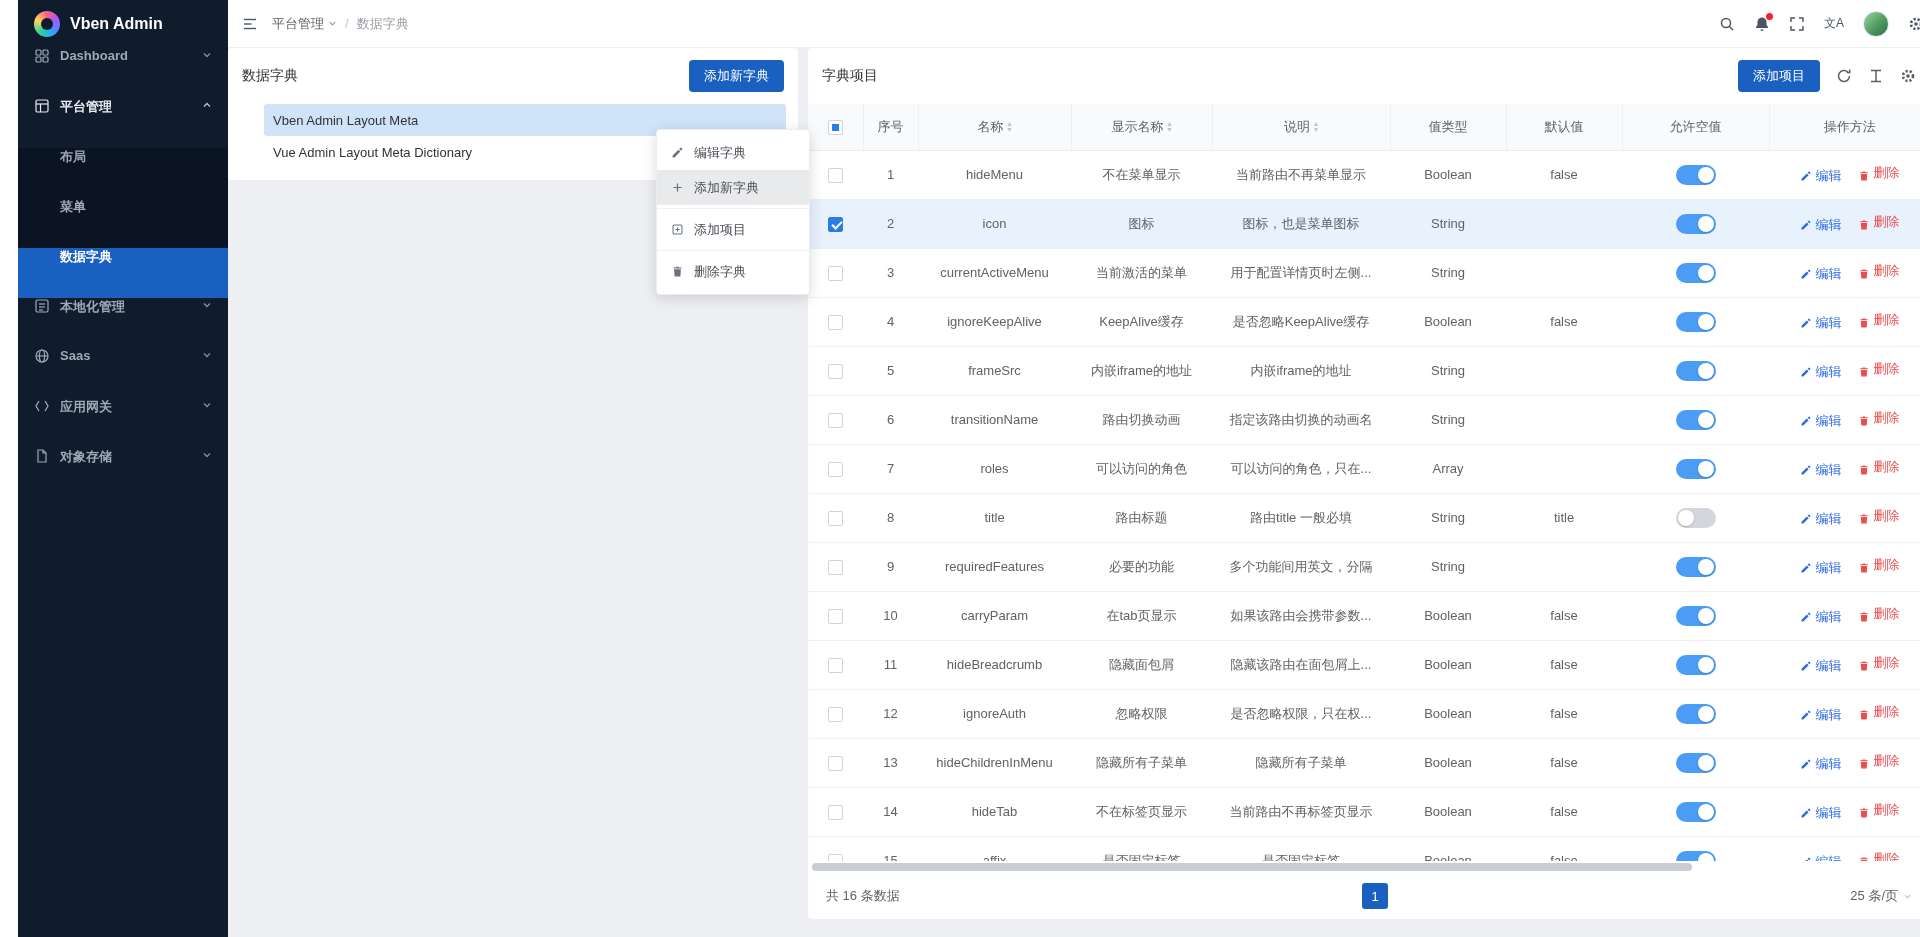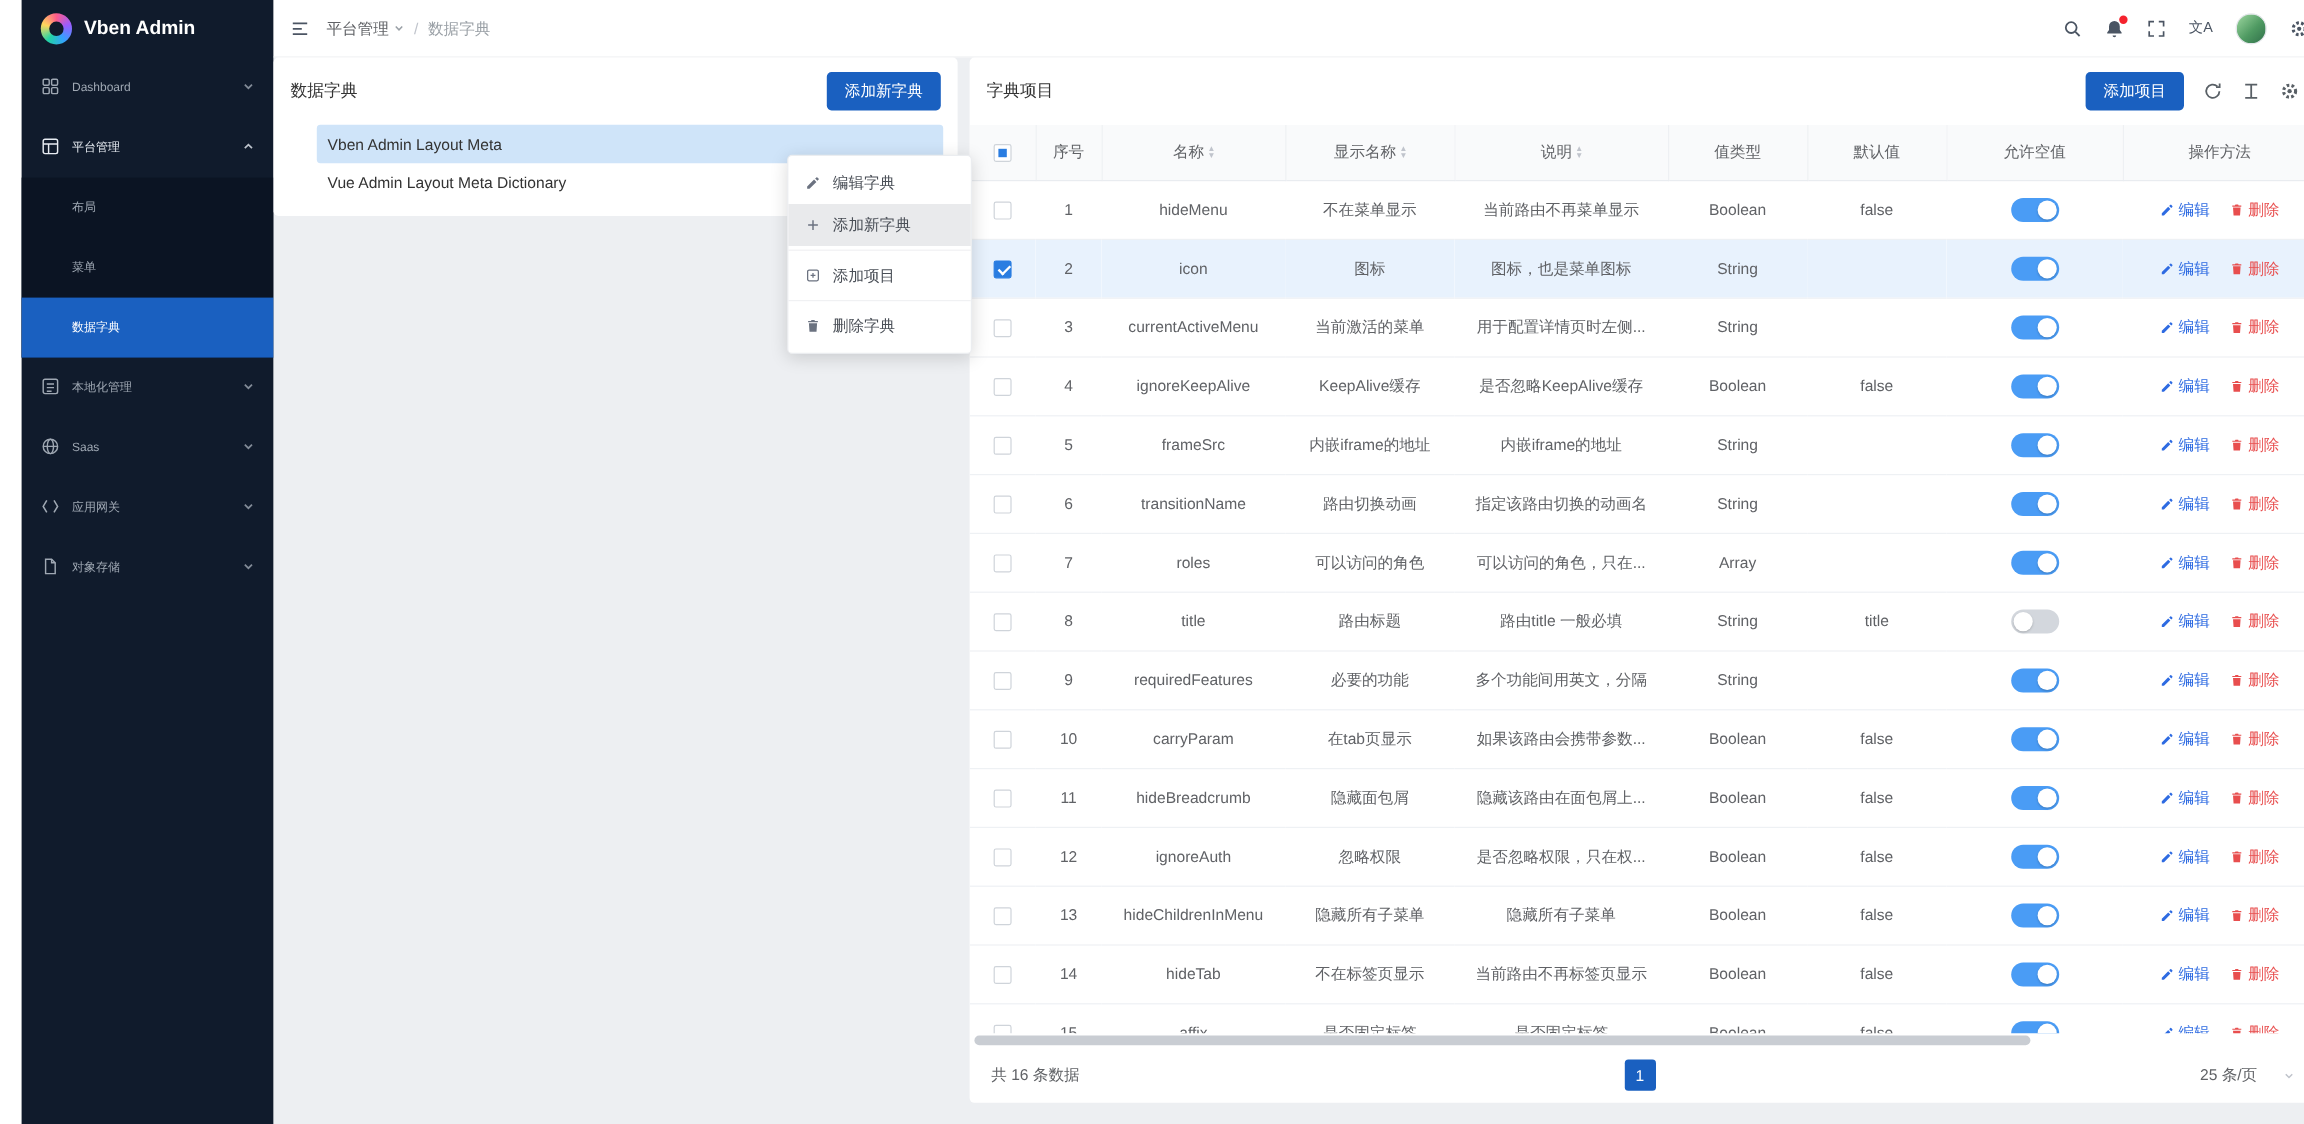--- a/index.html
+++ b/index.html
@@ -18,21 +18,21 @@
     --toggle-off:#d3d7dd;
   }
   .app{display:flex;width:1920px;height:937px;margin-left:18px;}
 
   
   .sidebar{width:210px;height:100%;background:var(--sidebar-bg);flex-shrink:0;display:flex;flex-direction:column;}
   .logo{height:48px;display:flex;align-items:center;gap:10px;padding:0 16px;cursor:pointer;}
   .logo-icon{width:26px;height:26px;border-radius:50%;background:conic-gradient(#ff5c8a,#9b5cff,#35a0ff,#22d3a5,#ffd75c,#ff5c8a);position:relative;flex-shrink:0;}
   .logo-icon::after{content:"";position:absolute;inset:7px;border-radius:50%;background:var(--sidebar-bg);}
   .logo-text{color:#fff;font-weight:700;font-size:16px;white-space:nowrap;}
-  .menu-item{height:50px;display:flex;align-items:center;gap:10px;padding:0 16px;color:var(--sidebar-text);font-size:10px;cursor:pointer;white-space:nowrap;}
+  .menu-item{height:50px;display:flex;align-items:flex-start;gap:10px;padding:0 16px;color:var(--sidebar-text);font-size:13px;cursor:pointer;white-space:nowrap;font-weight:bold;}
   .menu-item svg{flex-shrink:0;}
   .menu-item .chev{margin-left:auto;opacity:.8;}
   .menu-item.parent-open{color:#e8edf3;}
   .submenu{background:var(--submenu-bg);}
   .submenu .menu-item{padding-left:42px;}
   .menu-item.active{background:var(--primary);color:#fff;}
 
   
   .main{flex:1;display:flex;flex-direction:column;min-width:0;}
   .header{height:48px;background:#fff;display:flex;align-items:center;padding:0 14px;gap:14px;border-bottom:1px solid #eef0f2;}
@@ -85,28 +85,28 @@
   .cbx.checked::after{content:"";position:absolute;left:4.5px;top:1.5px;width:4px;height:8px;border:solid #fff;border-width:0 2px 2px 0;transform:rotate(45deg);}
 
   .switch{width:40px;height:20px;border-radius:10px;background:var(--toggle-on);position:relative;display:inline-block;vertical-align:middle;cursor:pointer;}
   .switch::after{content:"";position:absolute;width:16px;height:16px;border-radius:50%;background:#fff;top:2px;right:2px;box-shadow:0 1px 2px rgba(0,0,0,.2);}
   .switch.off{background:var(--toggle-off);}
   .switch.off::after{left:2px;right:auto;}
 
   .act{display:inline-flex;align-items:center;gap:4px;font-size:13px;cursor:pointer;text-decoration:none;}
   .act .ic{display:inline-flex;}
   .act.edit{color:var(--edit-blue);}
-  .act.del{color:var(--del-red);margin-left:16px;}
+  .act.del{color:var(--del-red);margin-left:16px;align-items:flex-end;}
 
   .hscroll{height:12px;display:flex;align-items:center;padding:0 4px;}
   .hscroll-thumb{height:8px;width:79%;background:#c9cdd3;border-radius:4px;cursor:pointer;}
 
   .table-footer{height:46px;display:flex;align-items:center;justify-content:space-between;gap:14px;padding:0 18px;font-size:13px;color:var(--txt);}
   .page-box{min-width:26px;height:26px;background:var(--primary);color:#fff;border-radius:3px;display:inline-flex;align-items:center;justify-content:center;font-size:13px;cursor:pointer;padding:0 6px;}
-  .page-size{display:inline-flex;align-items:center;gap:22px;cursor:pointer;color:var(--txt);}
+  .page-size{display:inline-flex;align-items:center;gap:5px;cursor:pointer;color:var(--txt);}
 
   .vscroll{position:absolute;right:0;top:0;width:8px;height:100%;background:#eef0f3;}
   .vscroll-thumb{width:6px;margin:4px 1px 0;height:270px;background:#c9cdd3;border-radius:3px;cursor:pointer;}
 </style>
 </head>
 <body>
 
 <div class="app">
 
   <aside class="sidebar">

